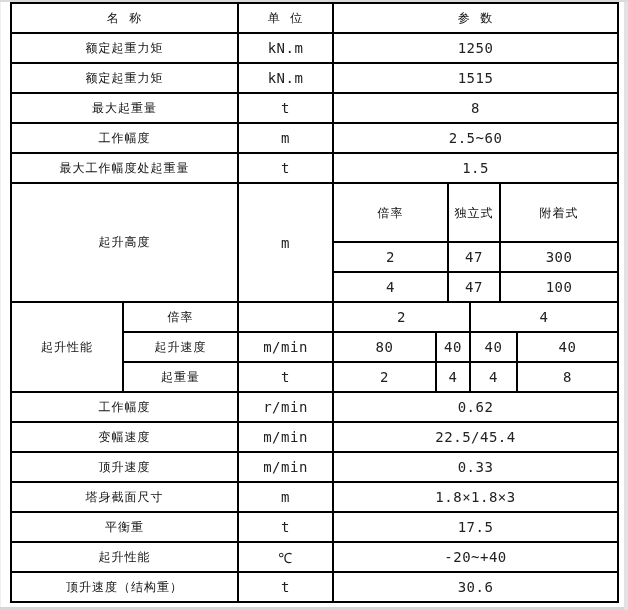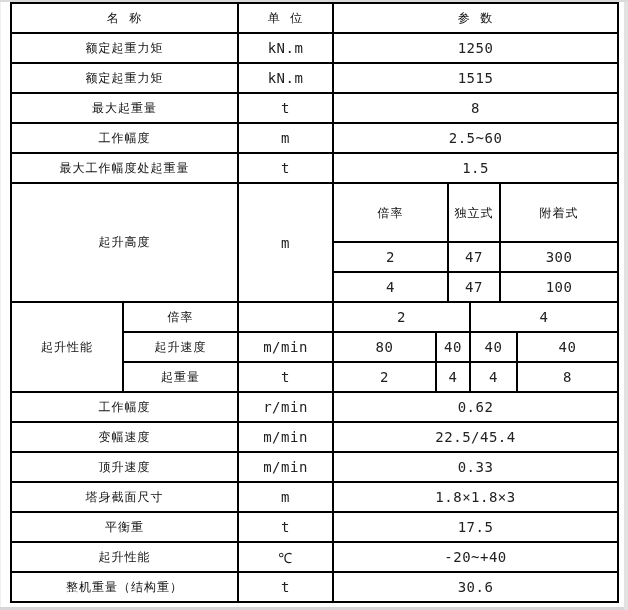--- a/index.html
+++ b/index.html
@@ -169,19 +169,19 @@
       <td colspan="2" class="lbl">平衡重</td>
       <td class="val">t</td>
       <td colspan="6" class="val">17.5</td>
     </tr>
     <tr class="r">
       <td colspan="2" class="lbl">起升性能</td>
       <td class="val">℃</td>
       <td colspan="6" class="val">-20~+40</td>
     </tr>
     <tr class="r">
-      <td colspan="2" class="lbl">整机重量（结构重）</td>
+      <td colspan="2" class="lbl">顶升速度（结构重）</td>
       <td class="val">t</td>
       <td colspan="6" class="val">30.6</td>
     </tr>
   </tbody>
     </table>
 </div>
 
 </body></html>

